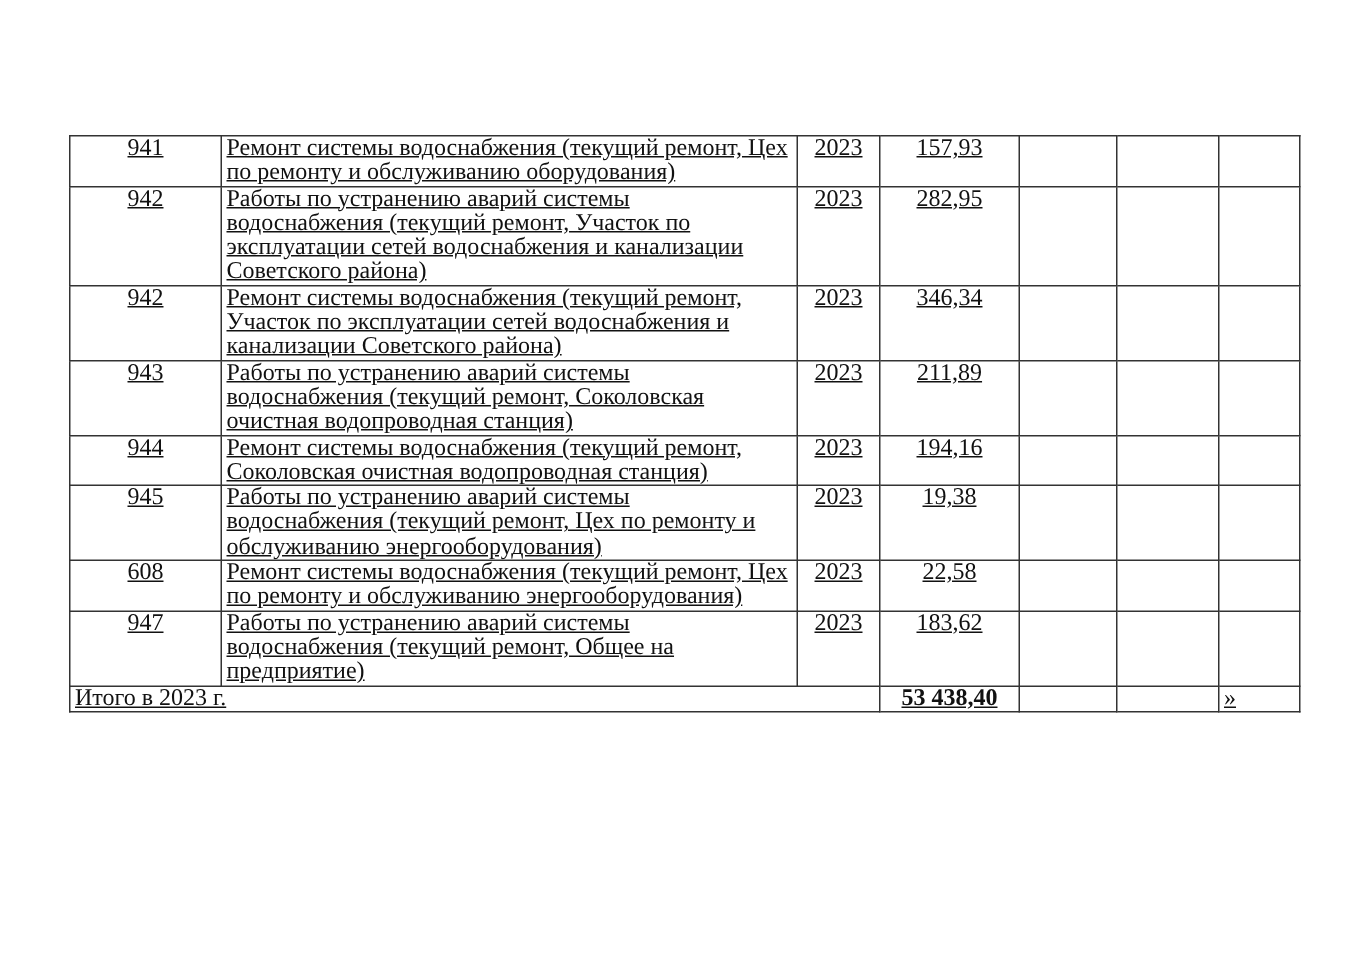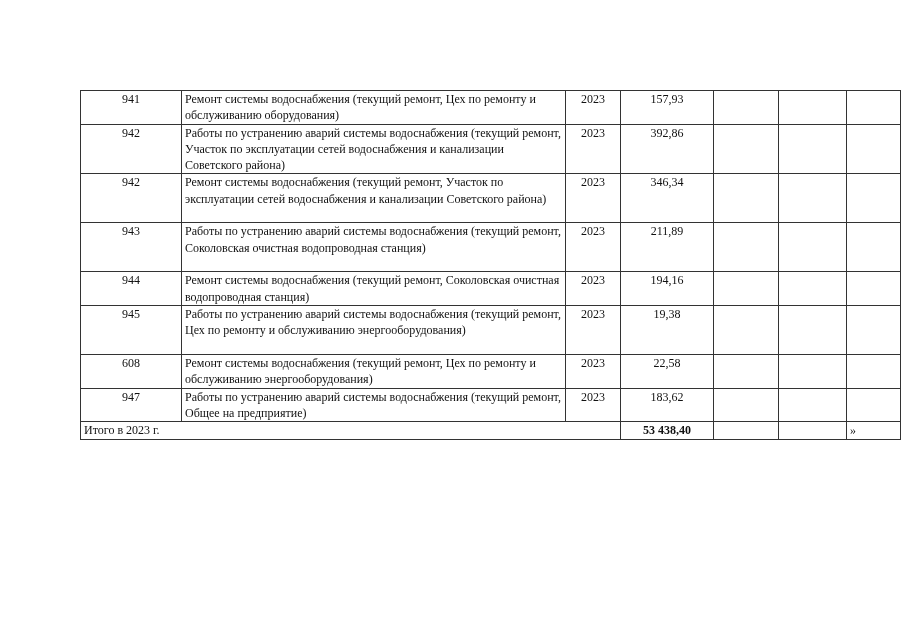--- a/index.html
+++ b/index.html
@@ -1,21 +1,21 @@
 <!DOCTYPE html>
 <html><head>
 <meta charset="utf-8">
 <style>
   html, body { margin: 0; padding: 0; background: #ffffff; }
   body { width: 905px; height: 640px; position: relative; overflow: hidden;
          font-family: "Liberation Serif", serif; color: #111; }
   table.doc {
-    position: absolute; left: 80px; top: 90px;
+    position: absolute; left: 46px; top: 90px;
     border-collapse: collapse; table-layout: fixed;
-    font-size: 12px; line-height: 16.3px;
+    font-size: 16px; line-height: 16.3px; text-decoration: underline;
   }
   table.doc td {
     border: 1px solid #333; padding: 0 3px; vertical-align: top;
     overflow: hidden;
   }
   td.num { text-align: center; }
   td.desc { text-align: left; padding-left: 3px; }
   td.year { text-align: center; }
   td.amt { text-align: center; }
   td.total-label { text-align: left; padding-left: 14px; }
@@ -42,21 +42,21 @@
     <td class="year">2023</td>
     <td class="amt">157,93</td>
     <td></td>
     <td></td>
     <td></td>
   </tr>
       <tr style="height: 49px;">
     <td class="num">942</td>
     <td class="desc">Работы по устранению аварий системы водоснабжения (текущий ремонт, Участок по эксплуатации сетей водоснабжения и канализации Советского района)</td>
     <td class="year">2023</td>
-    <td class="amt">392,86</td>
+    <td class="amt">282,95</td>
     <td></td>
     <td></td>
     <td></td>
   </tr>
       <tr style="height: 49px;">
     <td class="num">942</td>
     <td class="desc">Ремонт системы водоснабжения (текущий ремонт, Участок по эксплуатации сетей водоснабжения и канализации Советского района)</td>
     <td class="year">2023</td>
     <td class="amt">346,34</td>
     <td></td>

